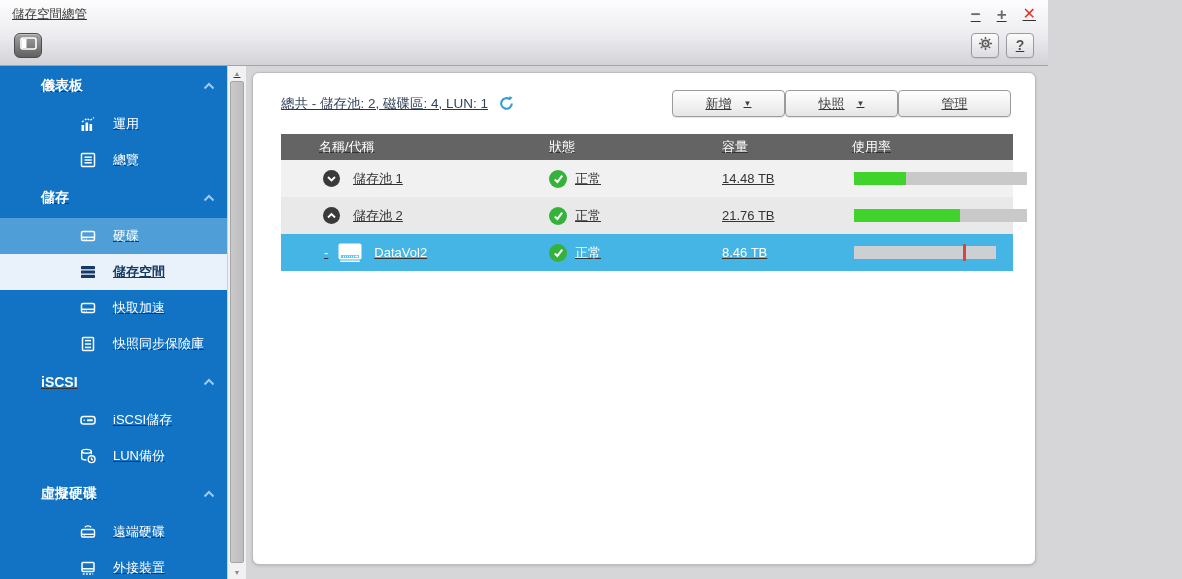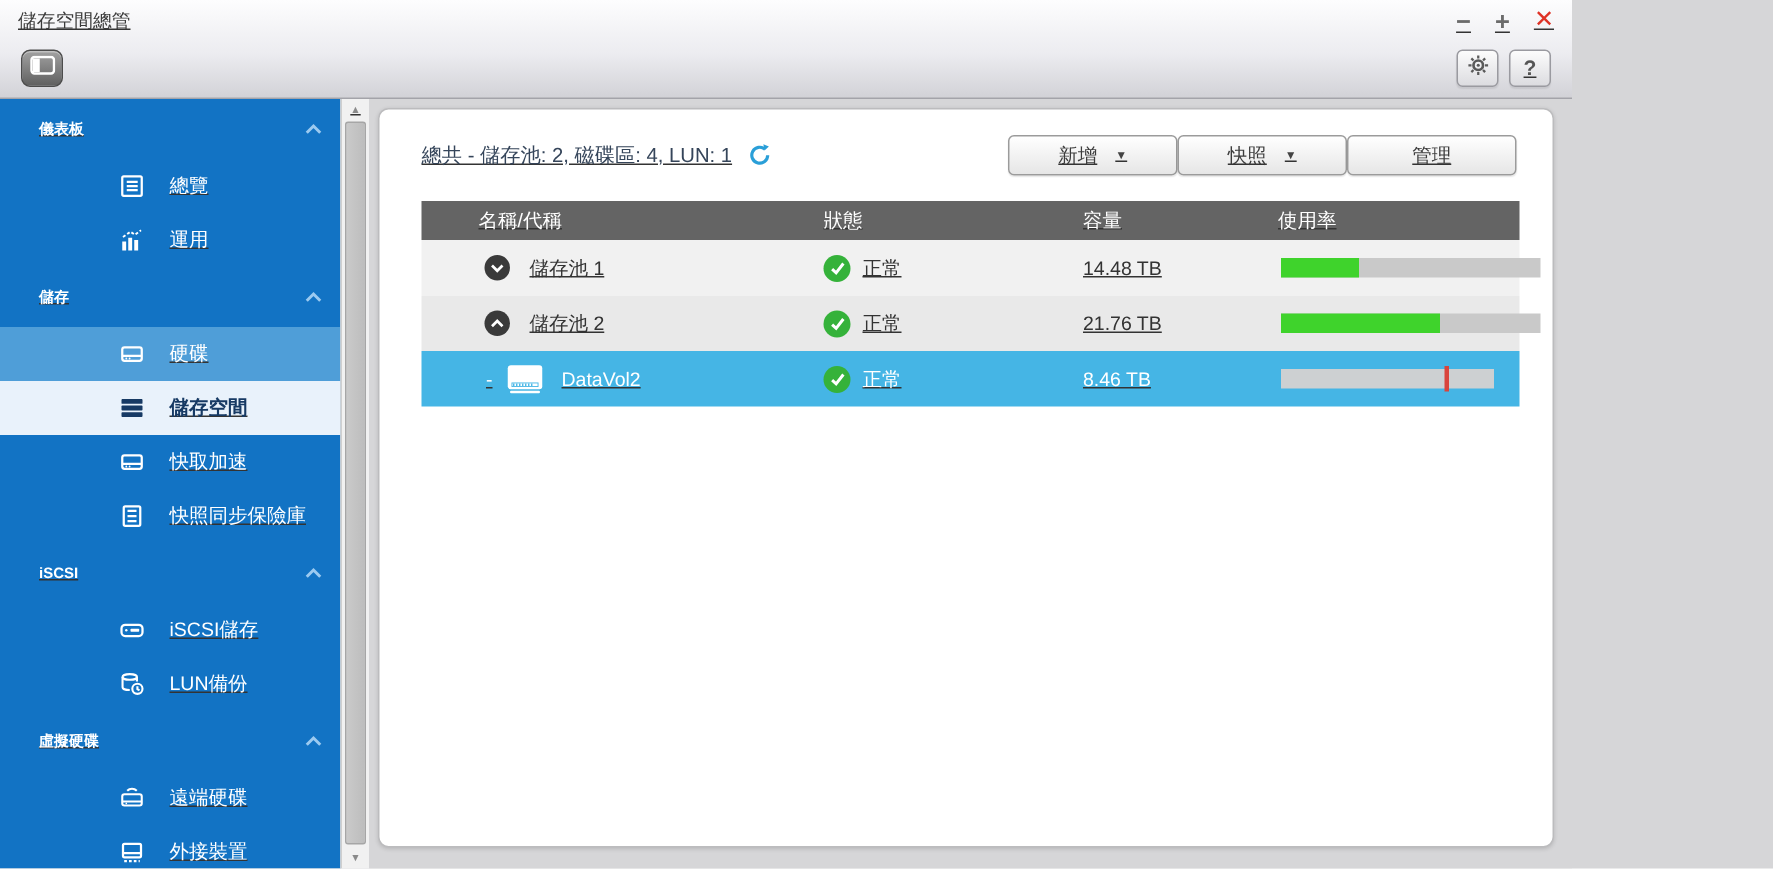--- a/index.html
+++ b/index.html
@@ -40,21 +40,21 @@
   
   .content { flex:1; display:flex; min-height:0; }
 
   
   .sidebar {
     width:227px; flex:0 0 227px; background:var(--sidebar-blue,#1273c4);
     color:#fff; overflow:hidden;
   }
   .nav-section {
     height:40px; display:flex; align-items:center; justify-content:space-between;
-    padding:0 12px 0 26px; font-weight:bold; font-size:10px; cursor:default;
+    padding:0 12px 0 26px; font-weight:bold; font-size:14px; cursor:default;margin-left:15px;
   }
   .nav-chevron { color:#9ccaf0; display:flex; }
   .nav-item {
     height:36px; display:flex; align-items:center; padding-left:78px; gap:15px;
     font-size:13px; cursor:default;
   }
   .nav-icon { width:20px; height:20px; display:flex; align-items:center; justify-content:center; color:#fff; }
   .nav-item.highlight { background:var(--sidebar-highlight,#4f9ed8); }
   .nav-item.selected {
     background:var(--sidebar-selected-bg,#e9f2fb);
@@ -190,39 +190,39 @@
       <div class="nav-section">
         <span>儀表板</span>
         <span class="nav-chevron">
           <svg width="12" height="8" viewBox="0 0 12 8">
               <polyline points="1.5,6.5 6,2 10.5,6.5" fill="none" stroke="currentColor" stroke-width="2"></polyline>
             </svg>
         </span>
       </div>
       <div class="nav-item">
         <span class="nav-icon">
-          <svg width="18" height="18" viewBox="0 0 18 18" fill="none" stroke="currentColor" stroke-width="1.5">
-              <rect x="2.5" y="2.5" width="13" height="13" rx="1"></rect>
-              <line x1="5.5" y1="6.2" x2="12.8" y2="6.2"></line>
-              <line x1="5.5" y1="9" x2="12.8" y2="9"></line>
-              <line x1="5.5" y1="11.8" x2="12.8" y2="11.8"></line>
-            </svg>
-        </span>
-        <span>總覽</span>
-      </div>
-      <div class="nav-item">
-        <span class="nav-icon">
           <svg width="18" height="18" viewBox="0 0 18 18">
               <rect x="2.5" y="10" width="2.6" height="6" fill="currentColor"></rect>
               <rect x="6.5" y="7.5" width="2.6" height="8.5" fill="currentColor"></rect>
               <rect x="10.5" y="9" width="2.6" height="7" fill="currentColor"></rect>
               <polyline points="3,7 8,3.5 11,5.5 15,2.5" fill="none" stroke="currentColor" stroke-width="1.3" stroke-dasharray="2 1.4"></polyline>
             </svg>
         </span>
         <span>運用</span>
+      </div>
+      <div class="nav-item">
+        <span class="nav-icon">
+          <svg width="18" height="18" viewBox="0 0 18 18" fill="none" stroke="currentColor" stroke-width="1.5">
+              <rect x="2.5" y="2.5" width="13" height="13" rx="1"></rect>
+              <line x1="5.5" y1="6.2" x2="12.8" y2="6.2"></line>
+              <line x1="5.5" y1="9" x2="12.8" y2="9"></line>
+              <line x1="5.5" y1="11.8" x2="12.8" y2="11.8"></line>
+            </svg>
+        </span>
+        <span>總覽</span>
       </div>
 
       <div class="nav-section">
         <span>儲存</span>
         <span class="nav-chevron">
           <svg width="12" height="8" viewBox="0 0 12 8">
               <polyline points="1.5,6.5 6,2 10.5,6.5" fill="none" stroke="currentColor" stroke-width="2"></polyline>
             </svg>
         </span>
       </div>

